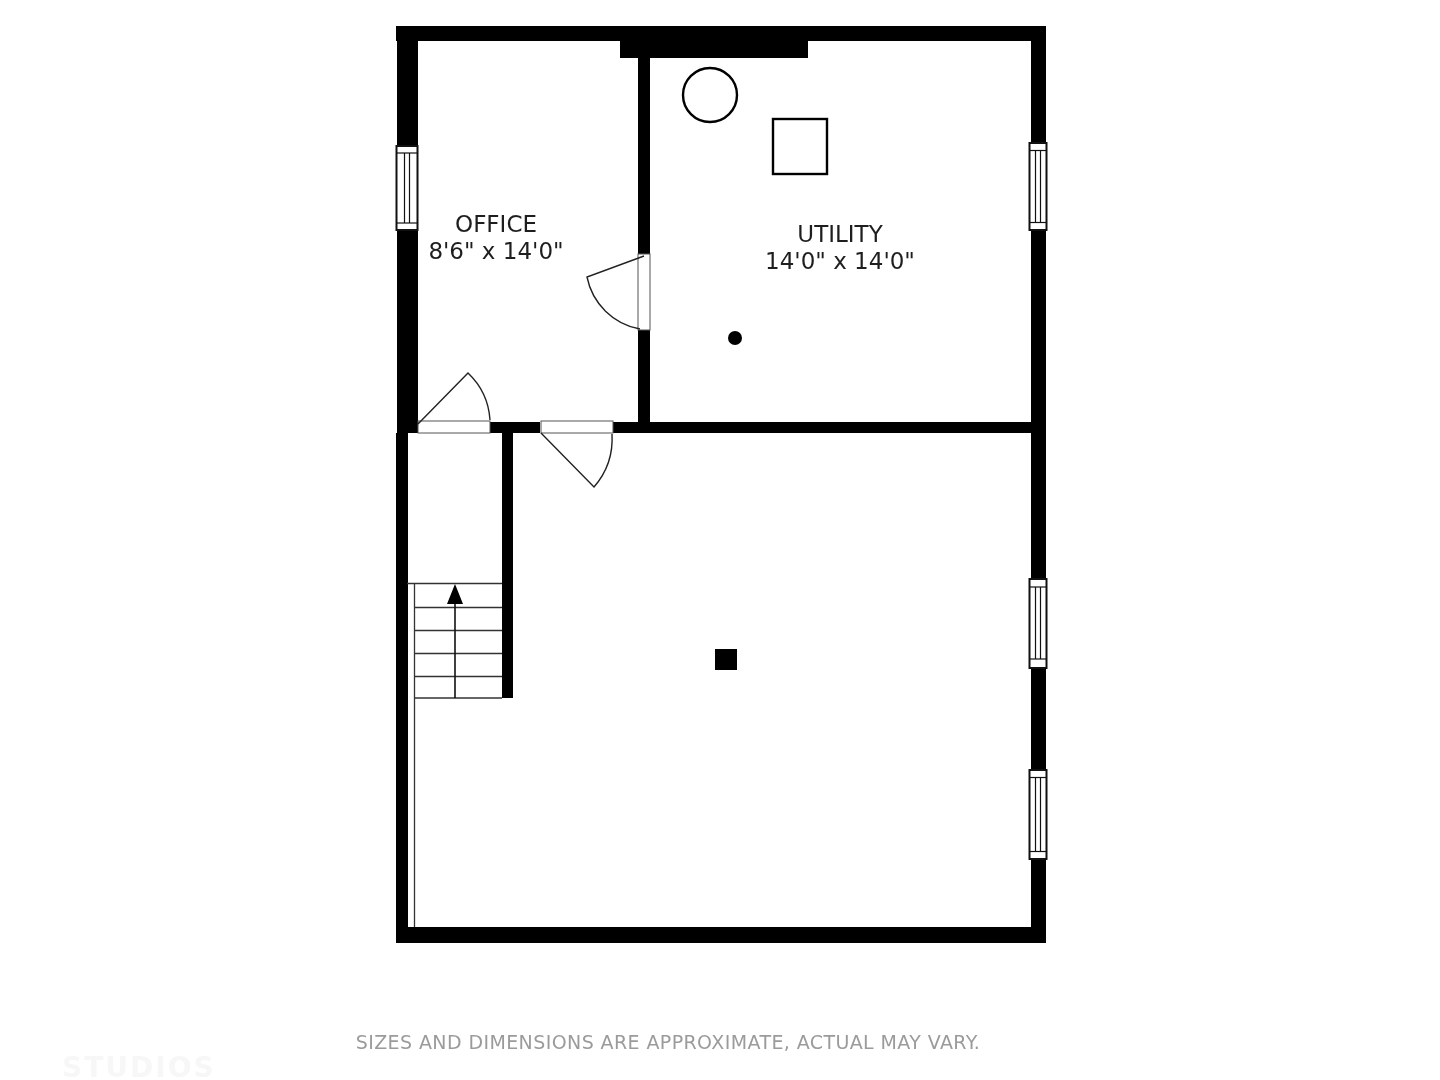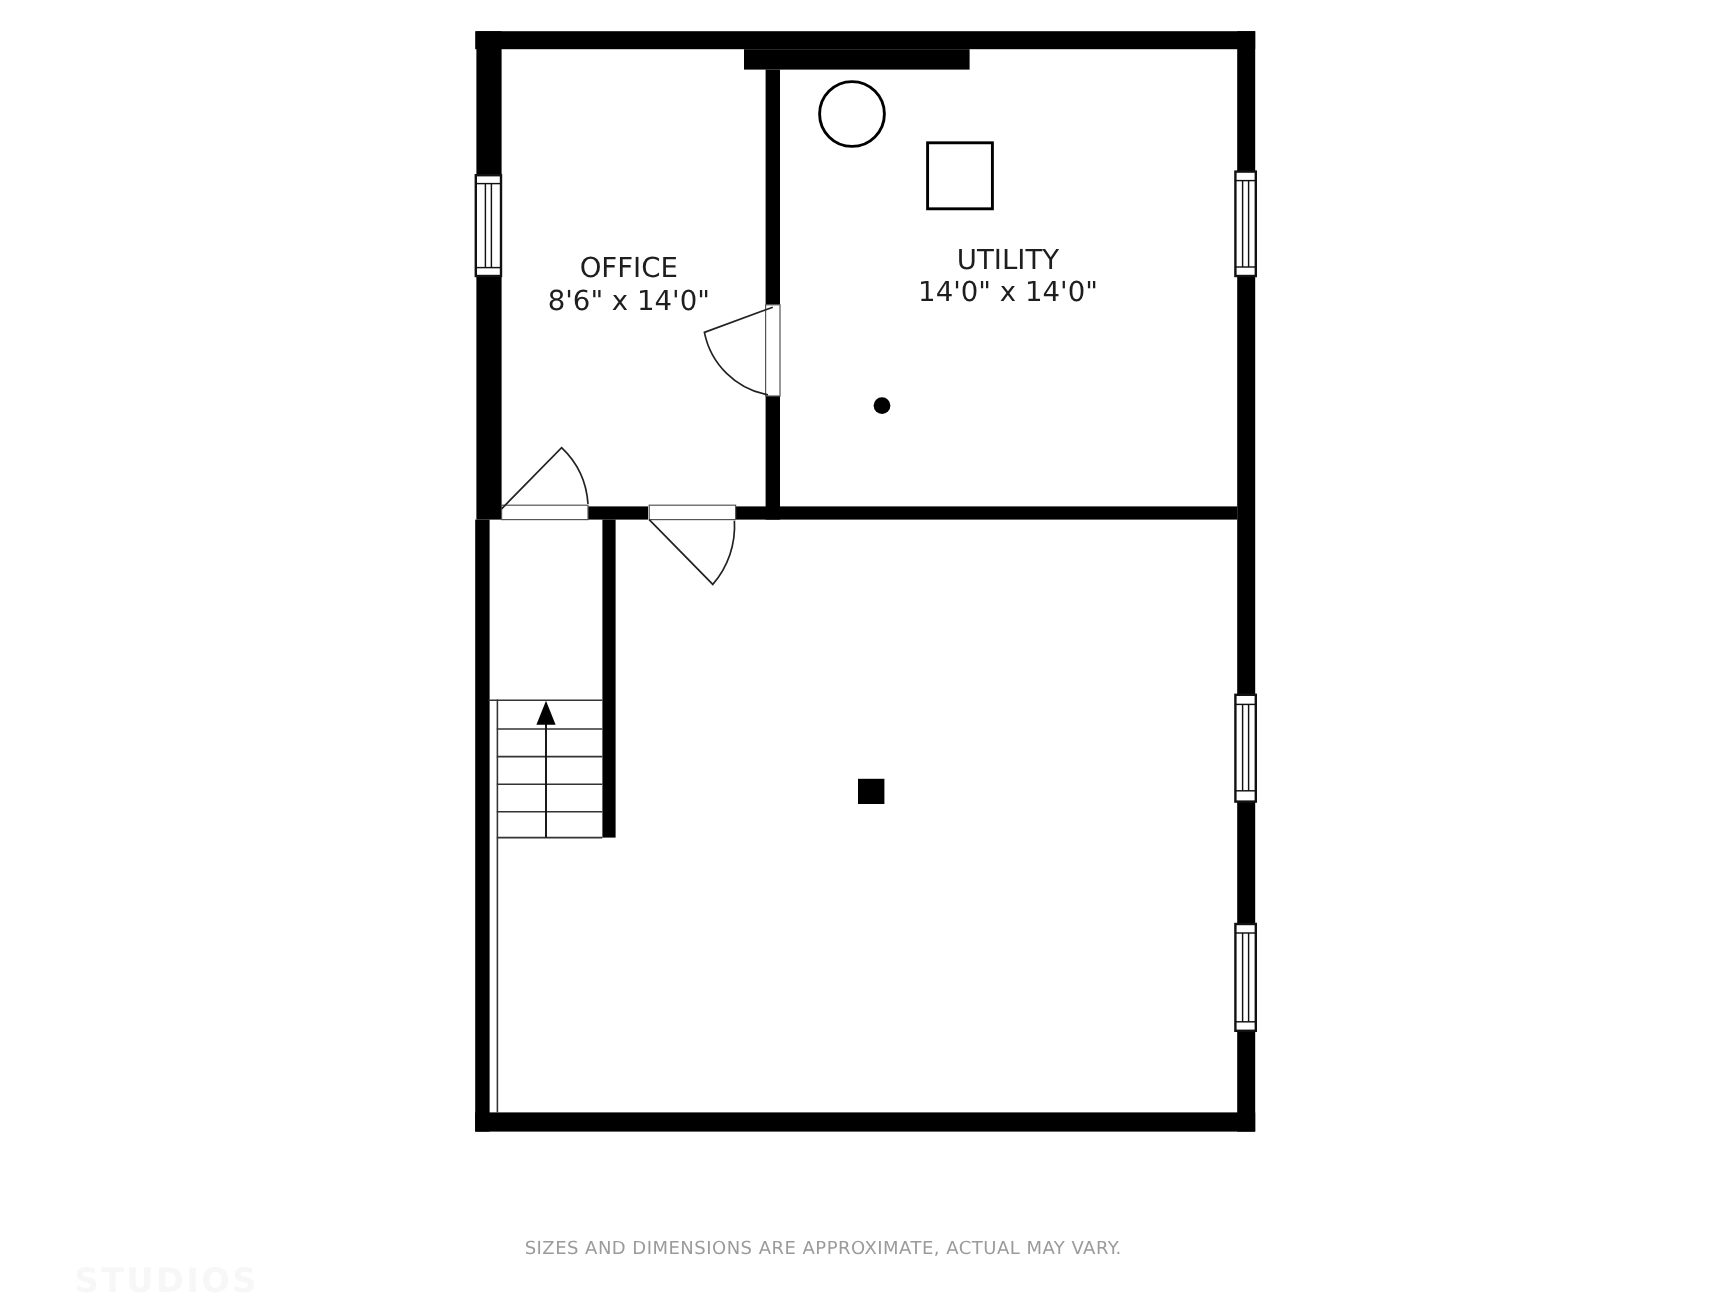--- a/index.html
+++ b/index.html
@@ -11,22 +11,22 @@
   .plan{position:absolute;left:0;top:0;width:1440px;height:1080px;}
   svg{position:absolute;left:0;top:0;}
   .room-label{
     position:absolute;transform:translateX(-50%);
     text-align:center;color:#1e1e1e;white-space:nowrap;
   }
   .room-label .name,.room-label .dims{display:block;}
   .label-office,.label-utility{font-size:23px;line-height:27px;}
   .label-recreation{font-size:24px;line-height:25.5px;}
   .footer-note{
-    position:absolute;left:686px;top:1031px;transform:translateX(-50%);
-    font-size:15px;letter-spacing:.4px;color:#9b9b9b;white-space:nowrap;
+    position:absolute;left:668px;top:1031px;transform:translateX(-50%);
+    font-size:19px;letter-spacing:.4px;color:#9b9b9b;white-space:nowrap;
   }
   .watermark{
     position:absolute;left:62px;top:1051px;
     font-size:28px;font-weight:bold;letter-spacing:2px;color:#f7f7f7;
     white-space:nowrap;
   }
 </style>
 </head>
 <body>
 
@@ -111,26 +111,26 @@
     </g>
 
     <g>
       <circle cx="710" cy="95" r="27" fill="#ffffff" stroke="#000000" stroke-width="2.4"></circle>
       <rect x="773" y="119" width="54" height="55" fill="#ffffff" stroke="#000000" stroke-width="2.4"></rect>
       <circle cx="735" cy="338" r="7" fill="#000000"></circle>
       <rect x="715" y="649" width="22" height="21" fill="#000000"></rect>
     </g>
   </svg>
 
-  <div class="room-label label-office" style="left:524px;top:211px;">
+  <div class="room-label label-office" style="left:496px;top:211px;">
     <span class="name">OFFICE</span>
     <span class="dims">8'6" x 14'0"</span>
   </div>
 
-  <div class="room-label label-utility" style="left:840px;top:204px;">
+  <div class="room-label label-utility" style="left:840px;top:221px;">
     <span class="name">UTILITY</span>
     <span class="dims">14'0" x 14'0"</span>
   </div>
 
 
   <div class="footer-note">SIZES AND DIMENSIONS ARE APPROXIMATE, ACTUAL MAY VARY.</div>
   <div class="watermark">STUDIOS</div>
 
 </div>
 

